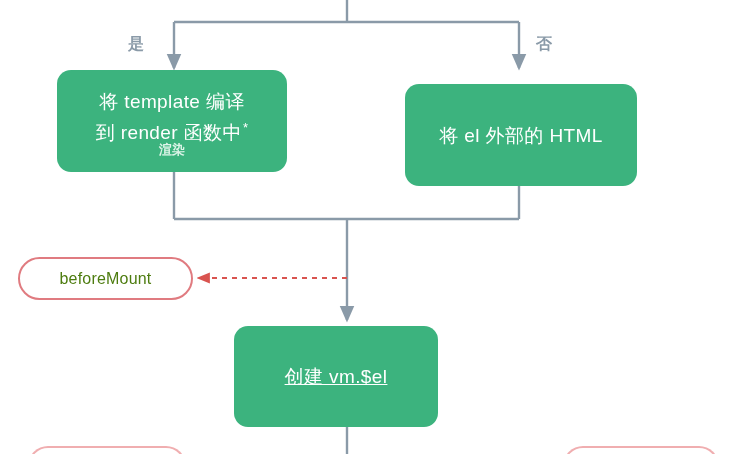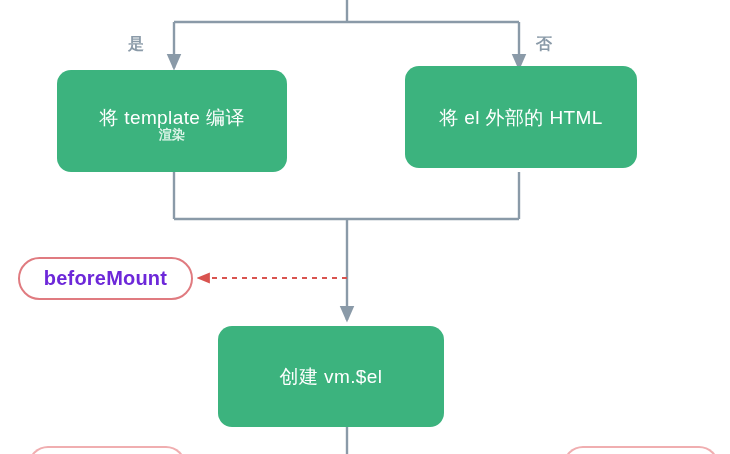--- a/index.html
+++ b/index.html
@@ -65,23 +65,23 @@
     position: absolute;
     background: #ffffff;
     border: 2px solid #e07b80;
     border-radius: 22px;
     display: flex;
     align-items: center;
     justify-content: center;
     box-sizing: border-box;
   }
   .node-pill .pill-label {
-    color: #6d28d9;
-    font-size: 20px;
-    font-weight: bold;
+    color: #4d7c0f;
+    font-size: 16px;
+    font-weight: normal;
     letter-spacing: 0.2px;
     white-space: nowrap;
   }
 
   
   .node-pill-cut {
     position: absolute;
     background: #ffffff;
     border: 2px solid #f0aeb0;
     border-bottom: none;
@@ -128,31 +128,34 @@
     <path d="M 347 278 L 198 278" fill="none" stroke="#d9534f" stroke-width="2.2" stroke-dasharray="5 5" marker-end="url(#arrow-red)"></path>
 
     <path d="M 347 427 L 347 458" fill="none" stroke="#8a9aa8" stroke-width="2.4"></path>
   </svg>
 
   <div class="branch-label" style="left:128px; top:34px;">是</div>
   <div class="branch-label" style="left:536px; top:34px;">否</div>
 
   <div class="node-green" style="left:57px; top:70px; width:230px; height:102px;">
     <div class="line">将 template 编译</div>
+    <div class="line">
+      <span>到 render 函数中</span><span class="sup-star">*</span>
+    </div>
     <div class="sub-note">渲染</div>
   </div>
 
-  <div class="node-green" style="left:405px; top:66px; width:232px; height:102px;">
+  <div class="node-green" style="left:405px; top:84px; width:232px; height:102px;">
     <div class="line">将 el 外部的 HTML</div>
   </div>
 
   <div class="node-pill" style="left:18px; top:257px; width:175px; height:43px;">
     <span class="pill-label">beforeMount</span>
   </div>
 
-  <div class="node-green" style="left:218px; top:326px; width:226px; height:101px;">
+  <div class="node-green" style="left:234px; top:326px; width:204px; height:101px;text-decoration:underline;">
     <div class="line">创建 vm.$el</div>
   </div>
 
   <div class="node-pill-cut" style="left:28px; top:446px; width:158px; height:20px;"></div>
   <div class="node-pill-cut" style="left:563px; top:446px; width:156px; height:20px;"></div>
 
 </div>
 
 </body></html>

